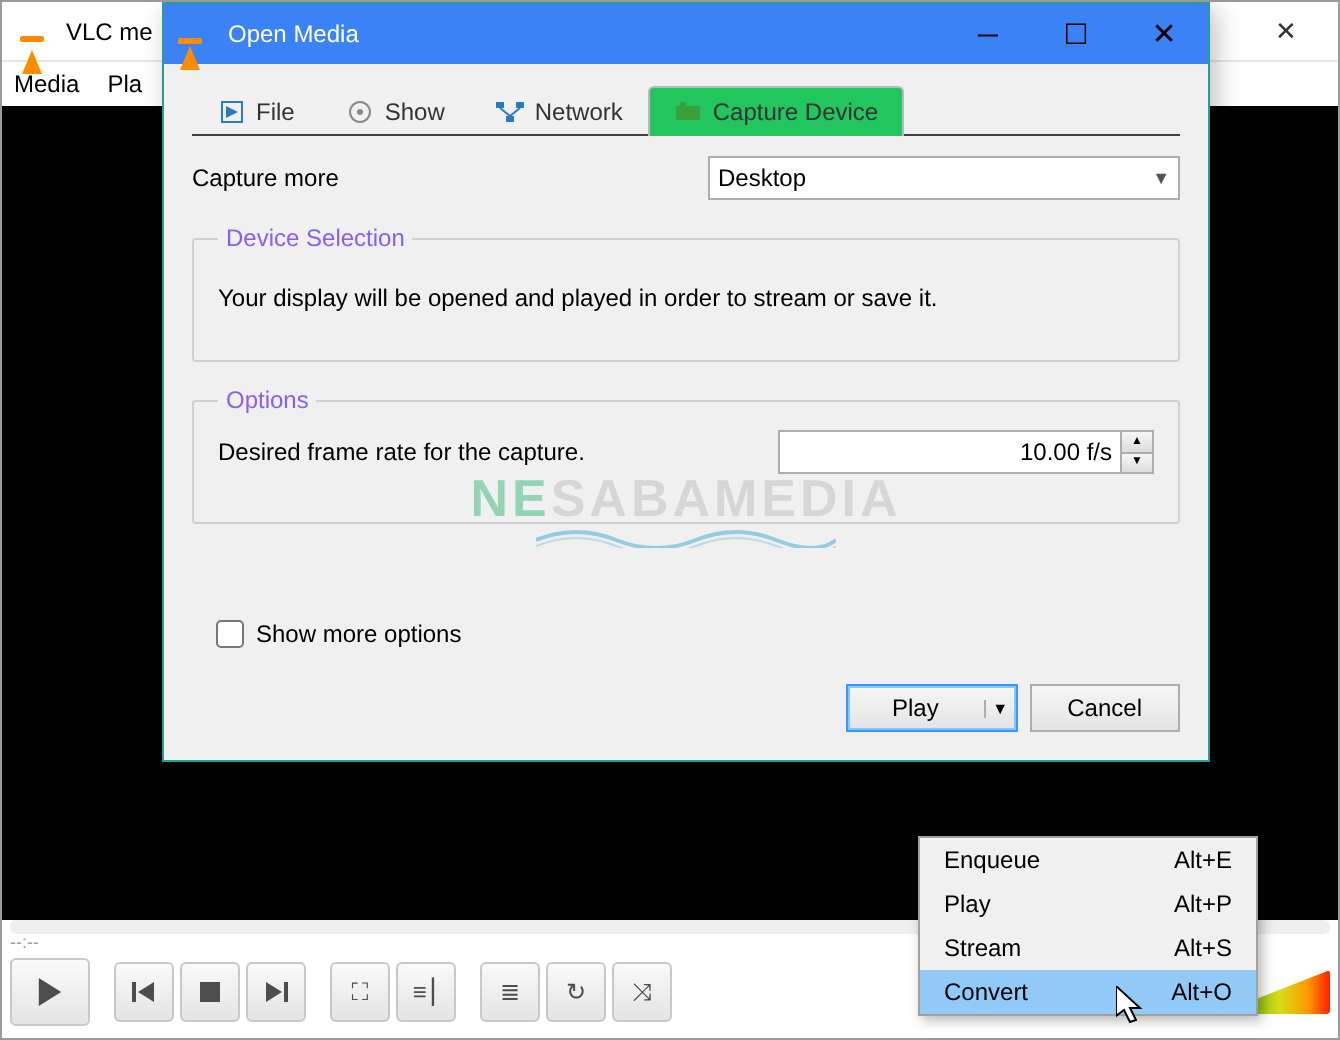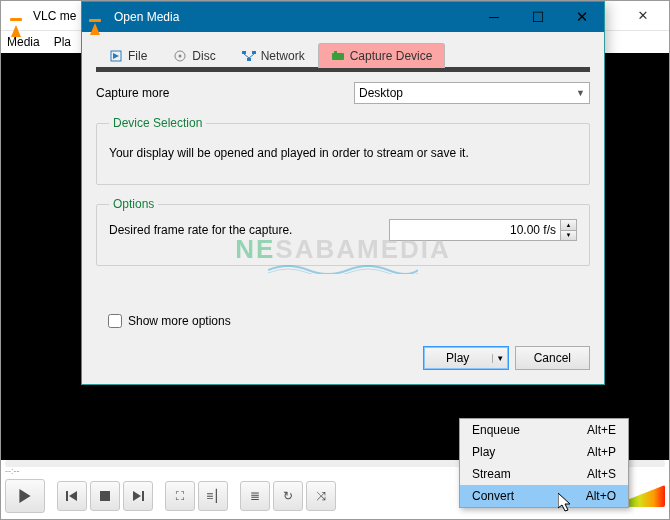--- a/index.html
+++ b/index.html
@@ -16,40 +16,40 @@
 .bg-seek { position: absolute; bottom: 52px; left: 4px; right: 4px; height: 7px; background: #eee; border-radius: 3px; }
 .bg-ticks { position: absolute; bottom: 45px; left: 4px; right: 4px; height: 8px; font-size: 9px; color: #999; overflow: hidden; }
 .bg-controls { position: absolute; bottom: 4px; left: 4px; right: 4px; height: 38px; display: flex; align-items: center; gap: 3px; }
 .pc-btn { width: 30px; height: 30px; border: 1px solid #c8c8c8; background: linear-gradient(#fafafa,#e4e4e4); border-radius: 3px; display: flex; align-items: center; justify-content: center; color: #4d4d4d; font-size: 12px; }
 .play-big { width: 40px; height: 34px; }
 .pc-sep { width: 6px; }
 .vol-cone { margin-left: auto; width: 56px; height: 22px; background: linear-gradient(90deg,#1fa81f 0%,#d7dc18 55%,#ff9a00 80%,#ff1f00 100%); clip-path: polygon(0 100%,100% 0,100% 100%); border-radius: 2px; }
 
 
 .dialog { position: absolute; left: 80px; top: 0; width: 524px; background: #f0f0f0; border: 1px solid #2b9a9a; box-shadow: 3px 3px 12px rgba(0,0,0,0.25); }
-.dlg-titlebar { height: 30px; background: #0369a1; display: flex; align-items: center; padding-left: 8px; color: #fff; font-size: 12px; }
+.dlg-titlebar { height: 30px; background: #3b82f6; display: flex; align-items: center; padding-left: 8px; color: #fff; font-size: 12px; }
 .dlg-titlebar .vlc-icon { width: 16px; height: 16px; margin-right: 8px; }
 .dlg-ctrl { margin-left: auto; display: flex; }
 .dlg-ctrl span { width: 44px; height: 30px; display: flex; align-items: center; justify-content: center; font-size: 14px; color: #000; }
 .dlg-ctrl span.close { font-size: 15px; }
 
 .dlg-body { padding: 10px 14px 14px 14px; }
 
-.tabs { display: flex; border-bottom: 5px solid #404040; margin-bottom: 10px; }
+.tabs { display: flex; border-bottom: 1px solid #404040; margin-bottom: 10px; }
 .tab { padding: 5px 12px; font-size: 12px; color: #333; display: flex; align-items: center; gap: 5px; border: 1px solid transparent; border-bottom: none; position: relative; top: 1px; }
-.tab.active { background: #fca5a5; border-color: #b9b9b9; border-radius: 3px 3px 0 0; }
+.tab.active { background: #22c55e; border-color: #b9b9b9; border-radius: 3px 3px 0 0; }
 .tab-icon { width: 14px; height: 14px; display: inline-flex; align-items: center; justify-content: center; }
 
 .mode-row { display: flex; align-items: center; margin: 8px 0 12px 0; }
 .mode-row label { font-size: 12px; flex: 0 0 258px; }
 .select { flex: 1; height: 22px; border: 1px solid #adadad; background: #fff; font-size: 12px; padding: 0 4px; display: flex; align-items: center; justify-content: space-between; }
 .select .arrow { font-size: 9px; color: #555; }
 
 .fieldset { border: 1px solid #d0d0d0; margin-bottom: 12px; padding: 0 12px 12px 12px; border-radius: 2px; }
-.fieldset legend { font-size: 12px; padding: 0 4px; color: #15803d; margin-left: 0; }
+.fieldset legend { font-size: 12px; padding: 0 4px; color: #8b5cf6; margin-left: 0; }
 .fieldset .content { padding-top: 16px; font-size: 12px; color: #000; }
 
 .options-row { display: flex; align-items: center; margin-top: 8px; }
 .options-row label { flex: 1; font-size: 12px; }
 .spin { width: 188px; height: 22px; border: 1px solid #adadad; background: #fff; display: flex; }
 .spin-val { flex: 1; text-align: right; padding: 0 4px; font-size: 12px; line-height: 20px; }
 .spin-btns { width: 16px; display: flex; flex-direction: column; border-left: 1px solid #adadad; }
 .spin-btns span { flex: 1; display: flex; align-items: center; justify-content: center; font-size: 6px; background: linear-gradient(#f6f6f6,#ddd); }
 .spin-btns span:first-child { border-bottom: 1px solid #adadad; }
 
@@ -154,21 +154,21 @@
           </span>
         <span>File</span>
       </div>
       <div class="tab">
         <span class="tab-icon">
             <svg width="12" height="12">
               <circle cx="6" cy="6" r="5" fill="none" stroke="#888"></circle>
               <circle cx="6" cy="6" r="1.5" fill="#888"></circle>
             </svg>
           </span>
-        <span>Disc</span>
+        <span>Show</span>
       </div>
       <div class="tab">
         <span class="tab-icon">
             <svg width="14" height="12">
               <rect x="0" y="1" width="4" height="3" fill="#2a7ac0"></rect>
               <rect x="10" y="1" width="4" height="3" fill="#2a7ac0"></rect>
               <rect x="5" y="8" width="4" height="3" fill="#2a7ac0"></rect>
               <path d="M2 4 L7 8 M12 4 L7 8" stroke="#2a7ac0"></path>
             </svg>
           </span>

